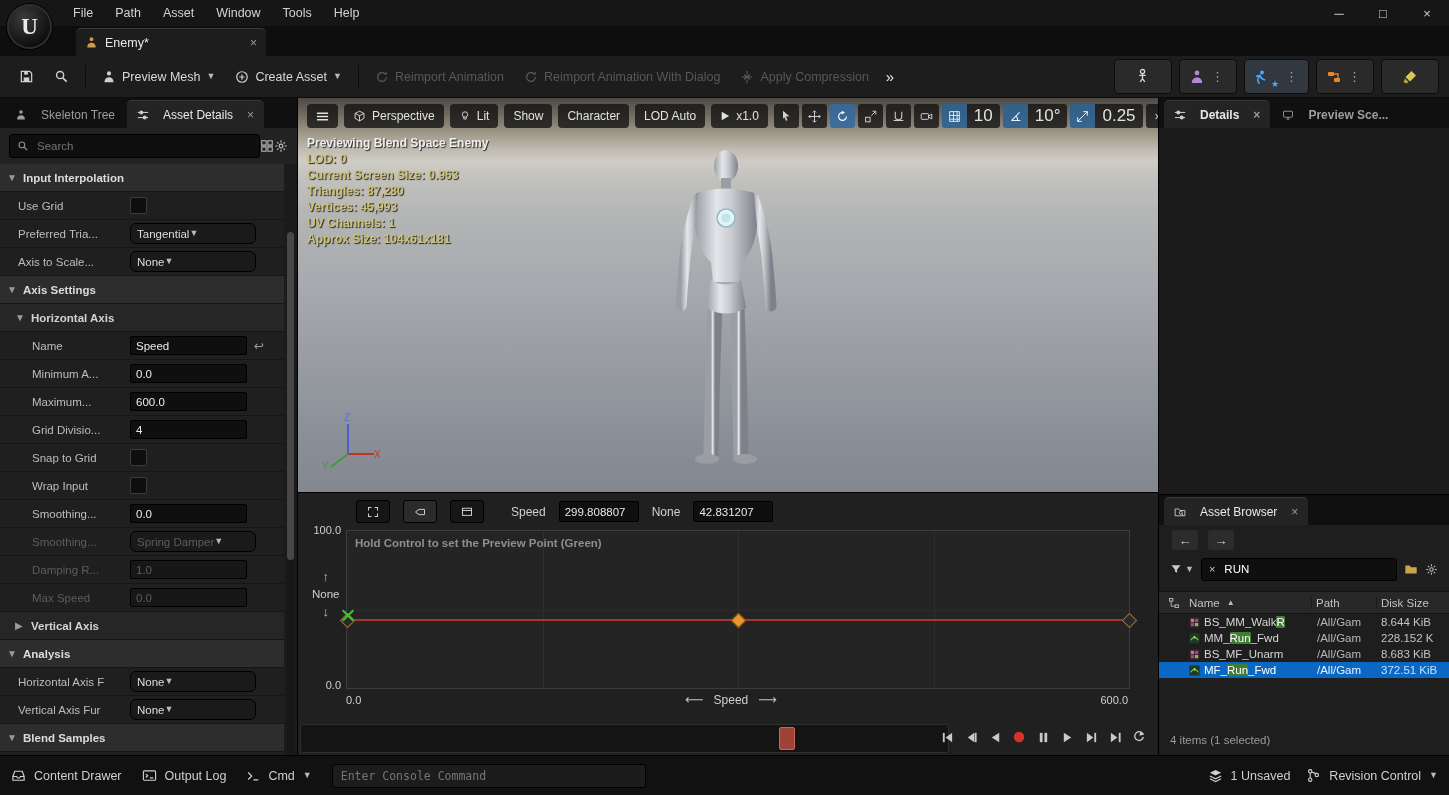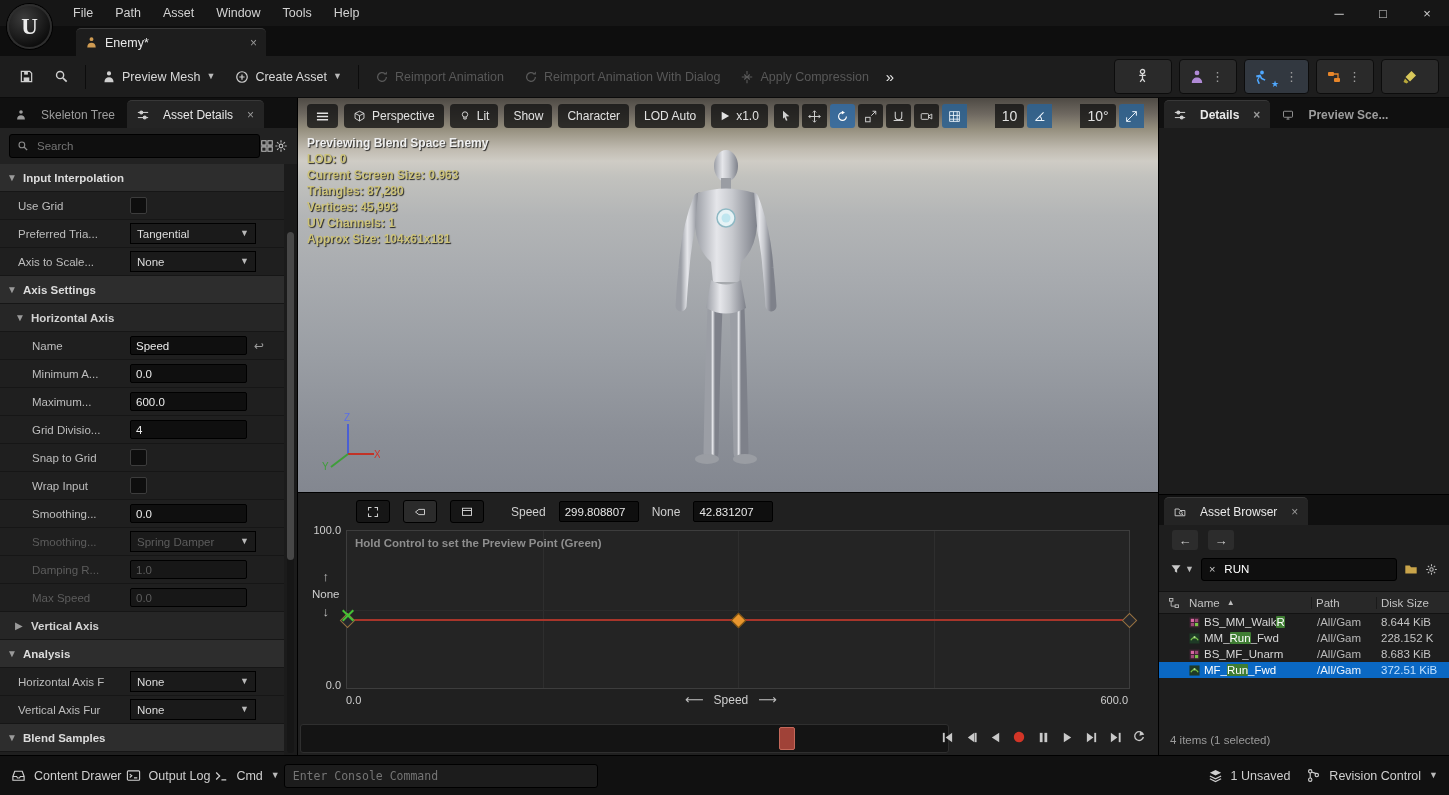--- a/index.html
+++ b/index.html
@@ -50,41 +50,41 @@
   .prow{height:27px;display:flex;align-items:center;background:#1f1f1f;border-bottom:1px solid #161616;padding-left:18px;}
   .prow.sec{background:#2d2d2d;padding-left:7px;gap:6px;}
   .prow.sec .slabel{font-weight:bold;color:#dcdcdc;font-size:11.5px;}
   .prow.subsec{background:#262626;padding-left:15px;gap:6px;}
   .prow.subsec .slabel{font-weight:bold;color:#d2d2d2;font-size:11.5px;}
   .twist{color:#9a9a9a;font-size:10px;width:10px;}
   .plabel{width:112px;flex:0 0 auto;color:#bdbdbd;font-size:11.5px;white-space:nowrap;overflow:hidden;}
   .prow.ind{padding-left:32px;}
   .prow.ind .plabel{width:98px;}
   .pinput{width:105px;height:17px;background:#0f0f0f;border:1px solid #000;border-radius:2px;color:#ebebeb;font-size:11.5px;display:flex;align-items:center;padding:0 5px;}
-  .pdrop{width:112px;height:19px;background:#1a1a1a;border:1px solid #000;border-radius:0;color:#dcdcdc;font-size:11.5px;display:flex;align-items:center;justify-content:space-between;padding:0 6px;}
+  .pdrop{width:112px;height:19px;background:#1a1a1a;border:1px solid #000;border-radius:6px;color:#dcdcdc;font-size:11.5px;display:flex;align-items:center;padding:0 6px;}
   .checkbox{width:15px;height:15px;background:#0e0e0e;border:1px solid #3c3c3c;border-radius:2px;}
   .prow.dis .plabel{color:#5c5c5c;}
   .prow.dis .pinput{color:#5c5c5c;background:#171717;}
   .prow.dis .pdrop{color:#5c5c5c;}
   .reset{color:#9b9b9b;font-size:12px;margin-left:7px;}
   .vscroll{position:absolute;right:3px;top:68px;bottom:2px;width:7px;background:#161616;border-radius:4px;}
   .vthumb{position:absolute;top:0;width:7px;height:63%;background:#474747;border-radius:4px;}
 
   
   .center{width:860px;flex:0 0 auto;display:flex;flex-direction:column;min-width:0;}
   .viewport{height:394px;flex:0 0 auto;position:relative;overflow:hidden;
     background:linear-gradient(180deg,#4e4a44 0%,#6e6必860 4%,#96907f 8%,#c0bbb0 13%,#cfccc5 16%,#c2c2be 20%,#b3b5b6 30%,#a8abaf 45%,#9a9ea4 65%,#8b8f97 85%,#838790 100%);}
   .vp-toolbar{position:absolute;top:6px;left:9px;right:9px;display:flex;align-items:center;gap:6px;z-index:5;}
   .vp-btn{height:24px;background:rgba(18,18,18,.78);border-radius:4px;color:#e2e2e2;display:flex;align-items:center;gap:6px;padding:0 9px;font-size:12px;white-space:nowrap;}
   .vp-right{margin-left:auto;display:flex;align-items:center;gap:3px;}
   .vpt{width:25px;height:24px;background:rgba(18,18,18,.78);border-radius:3px;display:flex;align-items:center;justify-content:center;color:#cfcfcf;}
   .vpt.active{background:rgba(52,106,160,.9);color:#fff;}
   .snap{display:flex;border-radius:3px;overflow:hidden;}
   .snap .ic{width:25px;height:24px;background:rgba(47,98,143,.9);display:flex;align-items:center;justify-content:center;color:#e8f2fb;}
-  .snap .val{height:24px;background:rgba(18,18,18,.78);color:#e2e2e2;display:flex;align-items:center;padding:0 7px;font-size:14px;margin-left:28px;}
+  .snap .val{height:24px;background:rgba(18,18,18,.78);color:#e2e2e2;display:flex;align-items:center;padding:0 7px;font-size:17px;}
   .vp-stats{position:absolute;left:9px;top:37px;z-index:4;font-size:12px;font-weight:bold;line-height:16px;color:#cdc37a;text-shadow:1px 1px 1px rgba(20,20,20,.9);}
   .vp-stats .t{color:#f0f0f0;}
   .character{position:absolute;left:353px;top:50px;}
   .gizmo{position:absolute;left:20px;bottom:18px;}
 
   
   .blend{flex:1;position:relative;background:#202020;border-top:1px solid #000;min-height:0;}
   .b-toolbar{position:absolute;top:7px;left:58px;display:flex;align-items:center;gap:13px;}
   .bt{width:32px;height:21px;background:#161616;border:1px solid #000;border-radius:3px;display:flex;align-items:center;justify-content:center;color:#c9c9c9;}
   .bt.lit{background:#2b2b2b;}
@@ -133,21 +133,21 @@
   .ab-row .col-size{color:#c3c3c3;border-left:none;}
   .ab-row.selected{background:#0a68c4;color:#fff;}
   .ab-row.selected .col-path{color:#e8f1fb;}
   .ab-row.selected .col-size{color:#bfe0ff;}
   .name-txt{white-space:nowrap;overflow:hidden;}
   .match{background:#3f7d33;color:#fff;border-radius:1px;}
   .match:empty{display:none;}
   .ab-status{margin-top:auto;padding:7px 11px 9px;color:#9b9b9b;font-size:11.5px;flex:0 0 auto;}
 
   
-  .statusbar{height:39px;background:#111;border-top:1px solid #000;display:flex;align-items:center;gap:4px;padding:0 11px;flex:0 0 auto;}
+  .statusbar{height:39px;background:#111;border-top:1px solid #000;display:flex;align-items:center;gap:20px;padding:0 11px;flex:0 0 auto;}
   .sb-btn{display:flex;align-items:center;gap:8px;color:#cfcfcf;font-size:12.5px;white-space:nowrap;}
   .console{width:296px;height:22px;background:#1c1c1c;border:1px solid #000;border-radius:3px;color:#6f6f6f;font-family:"DejaVu Sans Mono","Liberation Mono",monospace;font-size:11.5px;padding:0 8px;outline:0;}
   .sb-right{margin-left:auto;display:flex;align-items:center;gap:16px;}
 </style>
 </head>
 <body>
 
 <div class="app">
 
   <div class="logo">

